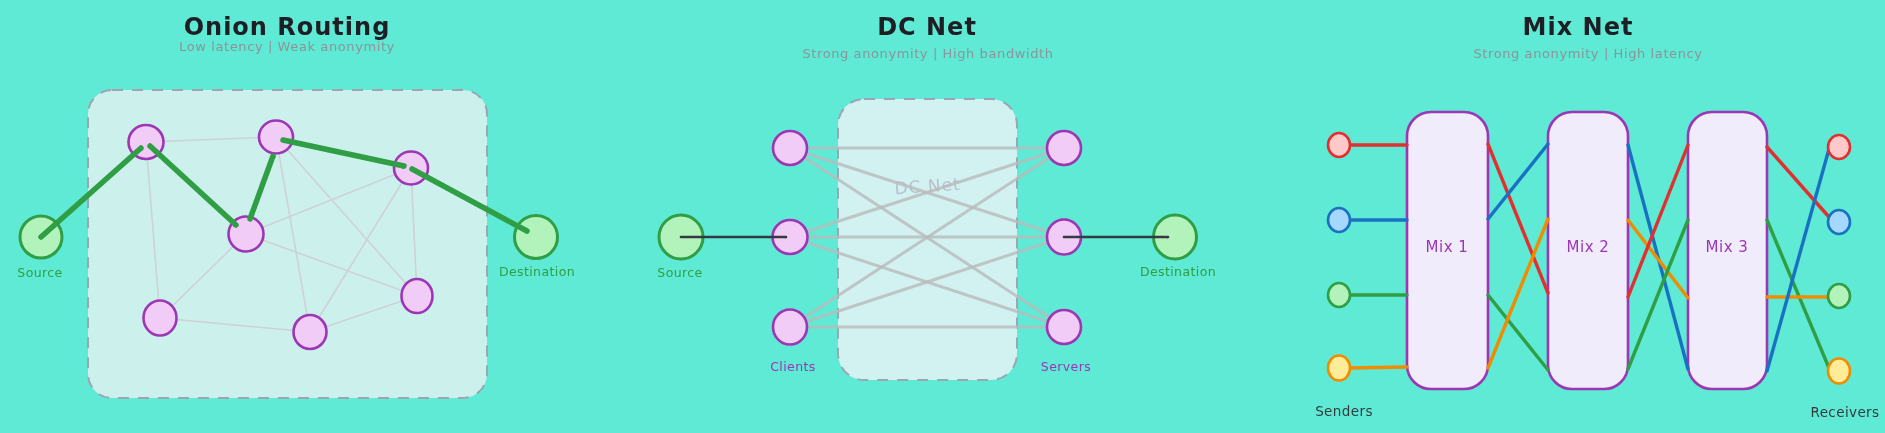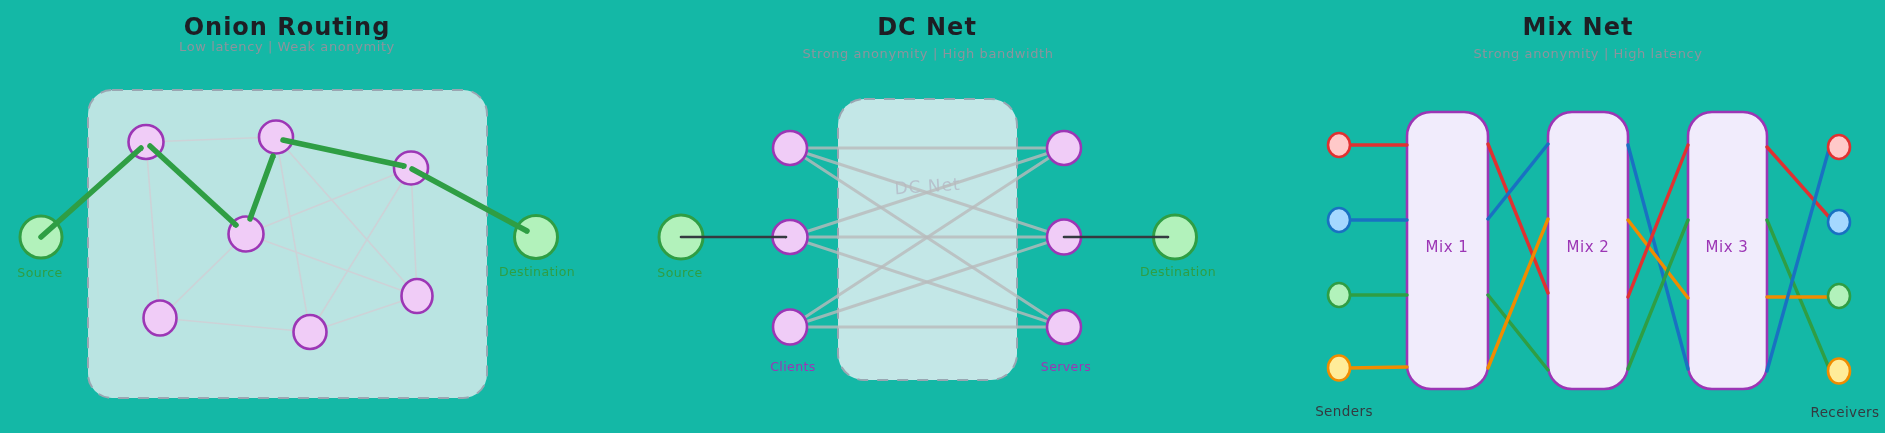--- a/index.html
+++ b/index.html
@@ -1,16 +1,16 @@
 <!DOCTYPE html>
 <html><head>
 <meta charset="utf-8">
 <style>
   html,body{margin:0;padding:0;background:#ffffff;}
-  .canvas{position:relative;width:1885px;height:433px;background:#14b8a6;overflow:hidden;
+  .canvas{position:relative;width:1885px;height:433px;background:#5eead4;overflow:hidden;
           font-family:"DejaVu Sans", "Liberation Sans", sans-serif;}
   svg{display:block;}
   text{font-family:"DejaVu Sans", "Liberation Sans", sans-serif;}
   .title{font-size:24px;font-weight:600;letter-spacing:1px;}
   .subtitle{font-size:13px;letter-spacing:0.6px;}
   .nodelabel{font-size:12.5px;letter-spacing:0.4px;}
   .mixlabel{font-size:15px;letter-spacing:0.5px;}
   .endlabel{font-size:13.5px;letter-spacing:0.4px;}
   .watermark{font-size:17px;letter-spacing:1px;}
 </style>

